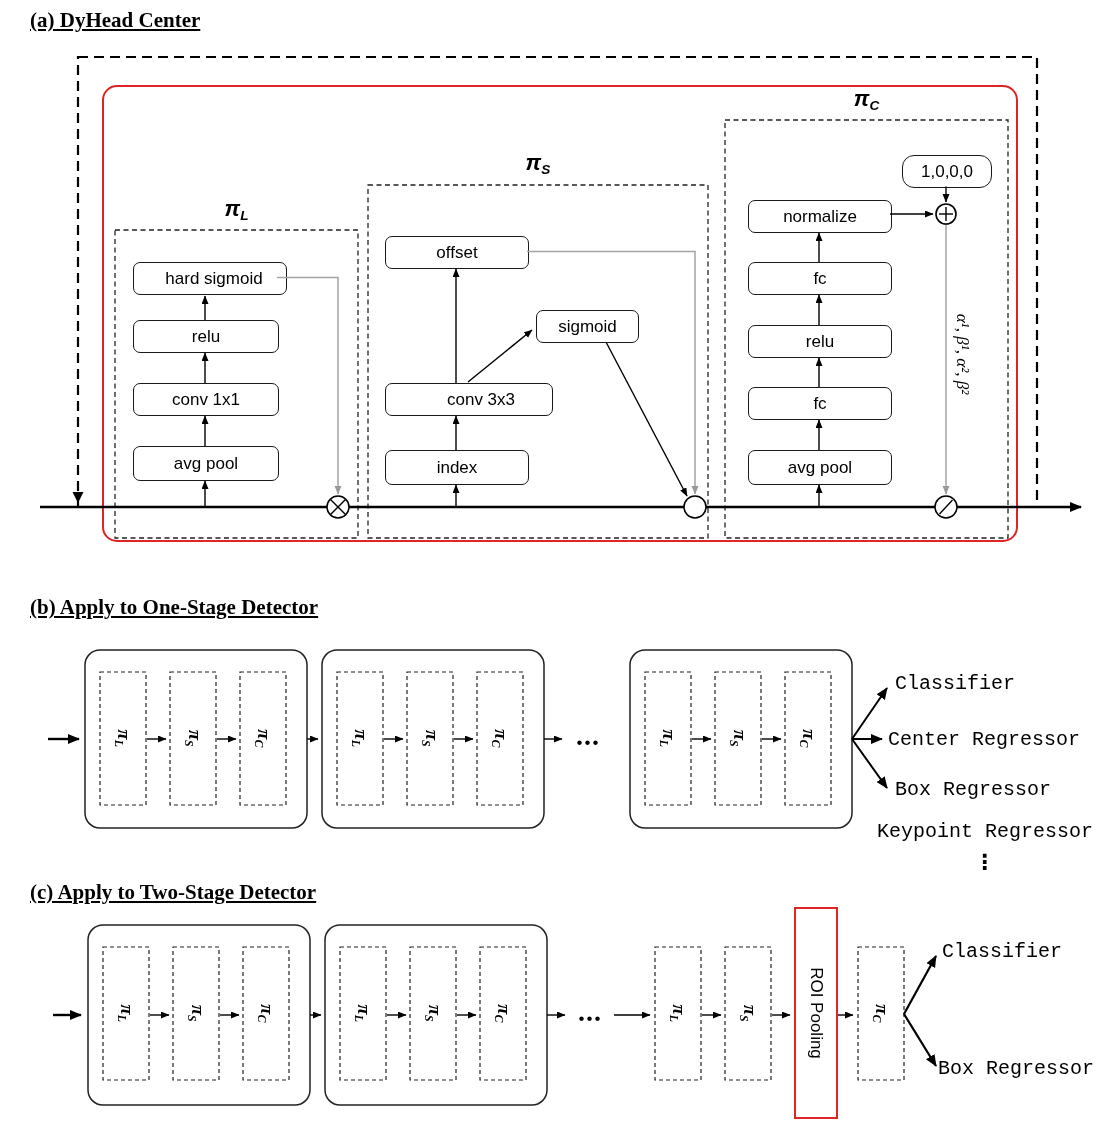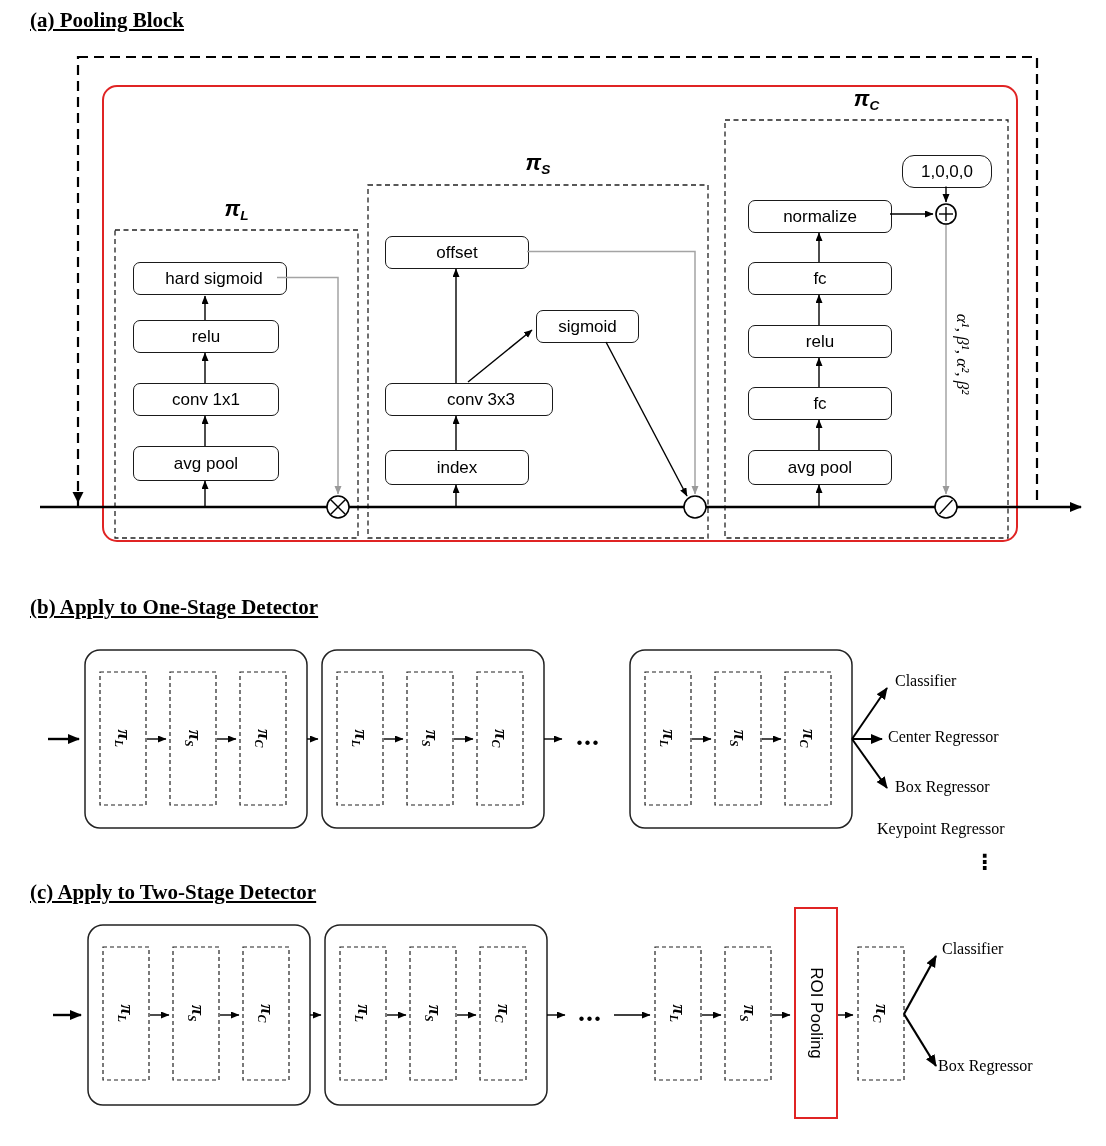--- a/index.html
+++ b/index.html
@@ -23,21 +23,21 @@
 
   .vlabel { position:absolute; z-index:2; display:flex; align-items:center; justify-content:center; }
   .vlabel .rot { transform:rotate(90deg); white-space:nowrap; flex-shrink:0;
                  font-family:"Liberation Serif",serif; font-weight:700; font-style:italic; font-size:19px; }
   .vlabel .rot.sans { font-family:"Liberation Sans",sans-serif; font-weight:400; font-style:normal; font-size:17px; }
 
   .params { position:absolute; z-index:2; width:150px; text-align:center;
             transform:rotate(90deg); transform-origin:center;
             font-family:"Liberation Serif",serif; font-style:italic; font-size:17px; white-space:nowrap; }
 
-  .outlabel { position:absolute; z-index:2; font-family:Liberation Serif, serif; font-size:16px; white-space:nowrap; }
+  .outlabel { position:absolute; z-index:2; font-family:Liberation Mono, monospace; font-size:20px; white-space:nowrap; }
   .dots  { position:absolute; z-index:2; font-family:"Liberation Serif",serif; font-weight:700;
            font-size:28px; text-align:center; letter-spacing:1px; line-height:20px; }
   .vdots { position:absolute; z-index:2; font-family:"DejaVu Sans",sans-serif; font-weight:700; font-size:21px; }
 </style>
 </head>
 <body>
 
 <div class="canvas">
 
   <svg class="layer under" width="1106" height="1146">
@@ -74,21 +74,21 @@
       <rect x="340" y="947" width="46" height="133"></rect>
         <rect x="410" y="947" width="46" height="133"></rect>
         <rect x="480" y="947" width="46" height="133"></rect>
       <rect x="655" y="947" width="46" height="133"></rect>
         <rect x="725" y="947" width="46" height="133"></rect>
         <rect x="858" y="947" width="46" height="133"></rect>
     </g>
     <rect x="795" y="908" width="42" height="210" fill="#fff" stroke="#e02424" stroke-width="2"></rect>
   </svg>
 
-  <div class="sectitle" style="left:30px; top:8px;">(a) Pooling Block</div>
+  <div class="sectitle" style="left:30px; top:8px;">(a) DyHead Center</div>
 
   <div class="pititle" style="left:115px; top:196px; width:243px;"><span>π</span><span class="sub">L</span></div>
   <div class="pititle" style="left:368px; top:150px; width:340px;"><span>π</span><span class="sub">S</span></div>
   <div class="pititle" style="left:725px; top:86px; width:283px;"><span>π</span><span class="sub">C</span></div>
 
   <div class="nodebox" style="left:133px; top:446px; width:144px; height:33px;">avg pool</div>
   <div class="nodebox" style="left:133px; top:383px; width:144px; height:31px;">conv 1x1</div>
   <div class="nodebox" style="left:133px; top:320px; width:144px; height:31px;">relu</div>
   <div class="nodebox" style="left:133px; top:262px; width:144px; height:31px;padding-left:8px;">hard sigmoid</div>
 

